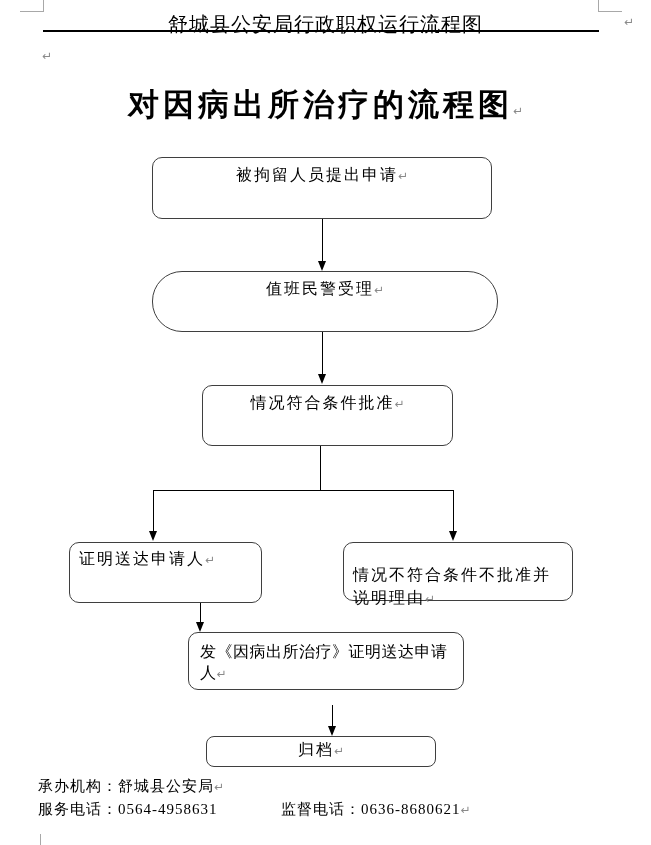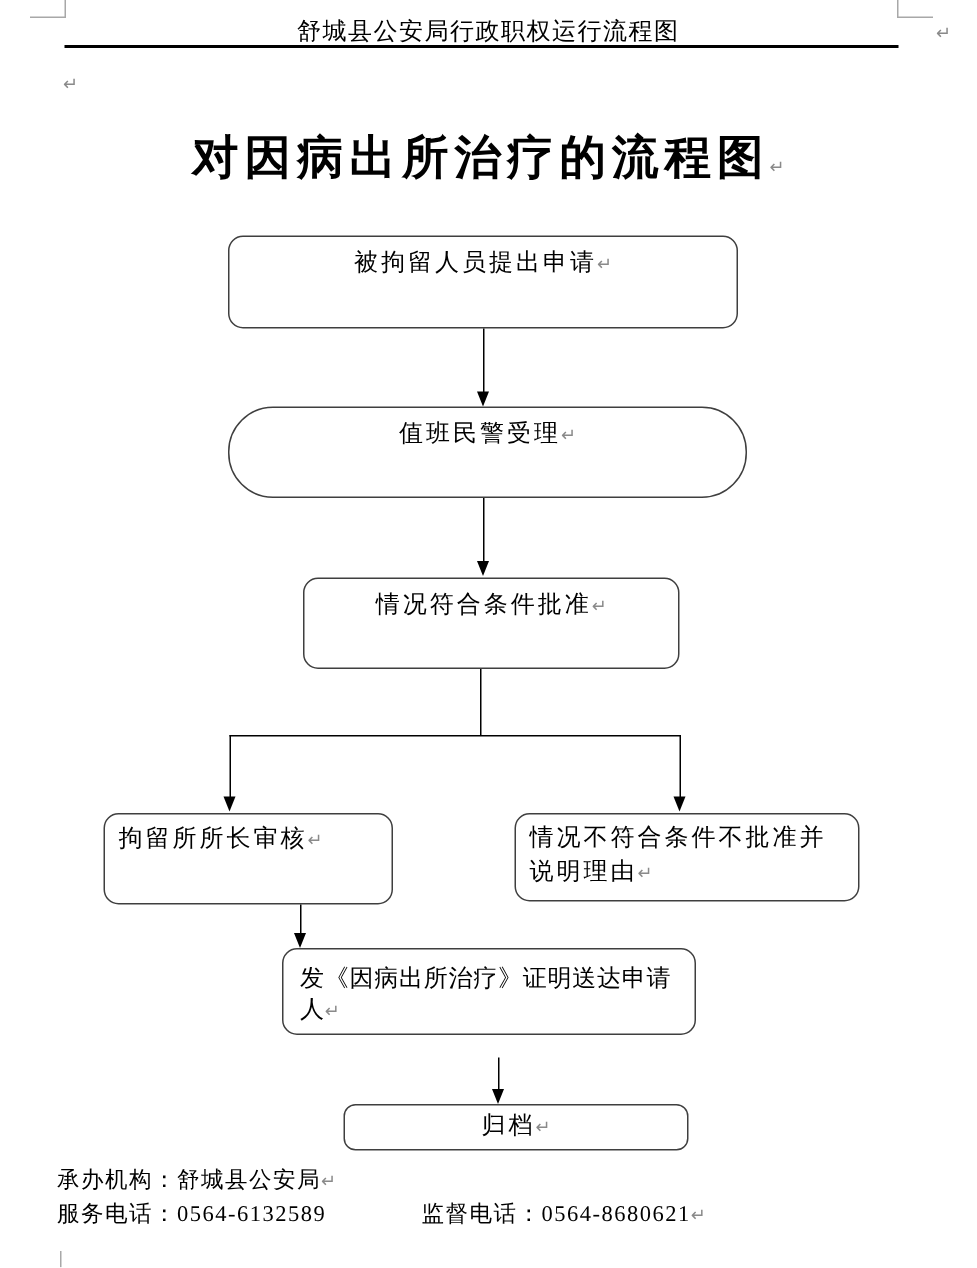--- a/index.html
+++ b/index.html
@@ -11,21 +11,21 @@
   
   .corner { position:absolute; }
   .corner-tl { left:20px; top:0; width:23px; height:11px;
     border-right:1px solid #a8a8a8; border-bottom:1px solid #a8a8a8; }
   .corner-tr { left:598px; top:0; width:23px; height:11px;
     border-left:1px solid #a8a8a8; border-bottom:1px solid #a8a8a8; }
   .corner-bl { left:40px; top:834px; width:2px; height:11px;
     border-left:1px solid #a8a8a8; }
 
   .header-text { position:absolute; top:11px; left:0; width:100%;
-    text-align:center; font-size:16px; letter-spacing:1px; }
+    text-align:center; font-size:20px; letter-spacing:1px; }
   .header-rule { position:absolute; left:43px; top:30px; width:556px;
     height:0; border-top:2px solid #000; }
 
   .doc-title { position:absolute; top:84px; left:0; width:100%;
     text-align:center; font-size:31px; font-weight:bold; letter-spacing:4px; }
 
   .pilcrow { color:#8a8a8a; font-size:12px; letter-spacing:0;
     font-family:"DejaVu Sans",sans-serif; font-weight:normal; }
   .pilcrow.abs { position:absolute; }
 
@@ -70,31 +70,31 @@
 
   <div class="node center" style="left:202px; top:385px; width:251px; height:61px;"><span>情况符合条件批准</span><span class="pilcrow">↵</span></div>
 
   <div class="vline" style="left:320px; top:446px; height:44px;"></div>
   <div class="hline" style="left:153px; top:490px; width:301px;"></div>
   <div class="vline" style="left:153px; top:490px; height:43px;"></div>
   <div class="arrow-head" style="left:149px; top:531px;"></div>
   <div class="vline" style="left:453px; top:490px; height:43px;"></div>
   <div class="arrow-head" style="left:449px; top:531px;"></div>
 
-  <div class="node leftal" style="left:69px; top:542px; width:193px; height:61px;"><span>拘留所所长审核</span><span class="pilcrow">↵</span></div>
+  <div class="node leftal" style="left:69px; top:542px; width:193px; height:61px;"><span>证明送达申请人</span><span class="pilcrow">↵</span></div>
 
-  <div class="node leftal" style="left:343px; top:542px; width:230px; height:59px; line-height:23px; padding-top:4px;"><span>情况不符合条件不批准并说明理由</span><span class="pilcrow">↵</span></div>
+  <div class="node leftal" style="left:343px; top:542px; width:230px; height:59px; line-height:23px; padding-top:20px;"><span>情况不符合条件不批准并说明理由</span><span class="pilcrow">↵</span></div>
 
   <div class="vline" style="left:200px; top:603px; height:21px;"></div>
   <div class="arrow-head" style="left:196px; top:622px;"></div>
 
   <div class="node leftal" style="left:188px; top:632px; width:276px; height:58px; letter-spacing:0.5px; padding-top:9px; padding-left:11px;"><span>发《因病出所治疗》证明送达申请人</span><span class="pilcrow">↵</span></div>
 
   <div class="vline" style="left:332px; top:705px; height:23px;"></div>
   <div class="arrow-head" style="left:328px; top:726px;"></div>
 
-  <div class="node center" style="left:229px; top:736px; width:230px; height:31px; padding-top:3px; border-radius:8px;"><span>归档</span><span class="pilcrow">↵</span></div>
+  <div class="node center" style="left:206px; top:736px; width:230px; height:31px; padding-top:3px; border-radius:8px;"><span>归档</span><span class="pilcrow">↵</span></div>
 
   <div class="footer-line" style="left:38px; top:777px;"><span>承办机构：舒城县公安局</span><span class="pilcrow">↵</span></div>
-  <div class="footer-line" style="left:38px; top:800px;"><span>服务电话：0564-6132589</span></div>
-  <div class="footer-line" style="left:281px; top:800px;"><span>监督电话：0564-8680621</span><span class="pilcrow">↵</span></div>
+  <div class="footer-line" style="left:38px; top:800px;"><span>服务电话：0564-4958631</span></div>
+  <div class="footer-line" style="left:281px; top:800px;"><span>监督电话：0636-8680621</span><span class="pilcrow">↵</span></div>
 
 </div>
 
 </body></html>

